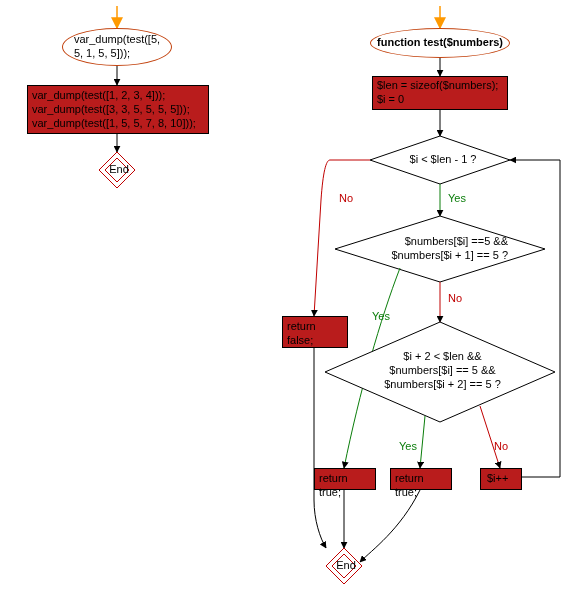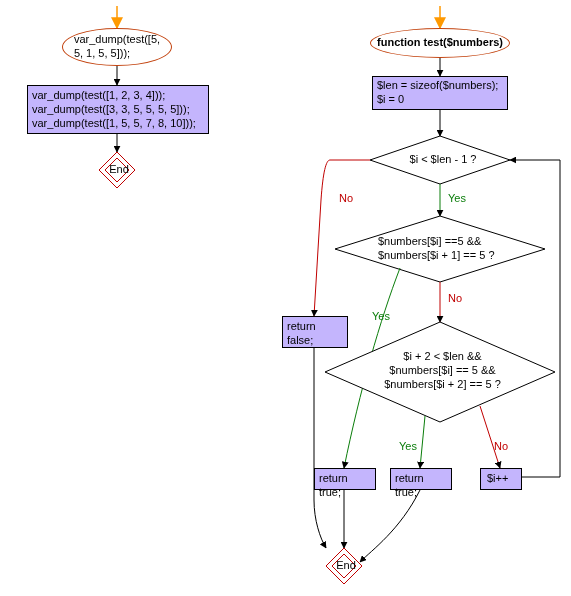--- a/index.html
+++ b/index.html
@@ -18,21 +18,21 @@
   .node-text {
     position: absolute;
     white-space: pre-line;
     line-height: 1.25;
     color: #000;
     text-align: left;
   }
   .rect-border {
     position: absolute;
     border: 1px solid #000;
-    background: #c4b5fd;
+    background: #b91c1c;
   }
   .ellipse {
     position: absolute;
     border: 1px solid #c2410c;
     border-radius: 50%;
     background: #fff;
     display: flex;
     align-items: center;
     justify-content: center;
     text-align: center;
@@ -124,21 +124,21 @@
   <span class="node-text" style="position:static;">function test($numbers)</span>
 </div>
 
 <div class="rect-border" style="left:372px; top:76px; width:136px; height:34px; padding:2px 4px;">
   <span class="node-text" style="position:static;">$len = sizeof($numbers);
 $i = 0</span>
 </div>
 
 <div class="node-text" style="left:403px; top:153px; width:80px; text-align:center;">$i &lt; $len - 1 ?</div>
 
-<div class="node-text" style="left:378px; top:235px; width:130px; text-align:left;">$numbers[$i] ==5 &amp;&amp;
+<div class="node-text" style="left:378px; top:235px; width:130px; text-align:right;">$numbers[$i] ==5 &amp;&amp;
 $numbers[$i + 1] == 5 ?</div>
 
 <div class="node-text" style="left:375px; top:350px; width:135px; text-align:center;">$i + 2 &lt; $len &amp;&amp;
 $numbers[$i] == 5 &amp;&amp;
 $numbers[$i + 2] == 5 ?</div>
 
 <div class="rect-border" style="left:282px; top:316px; width:66px; height:32px; padding:3px 4px;">
   <span class="node-text" style="position:static;">return false;</span>
 </div>
 

